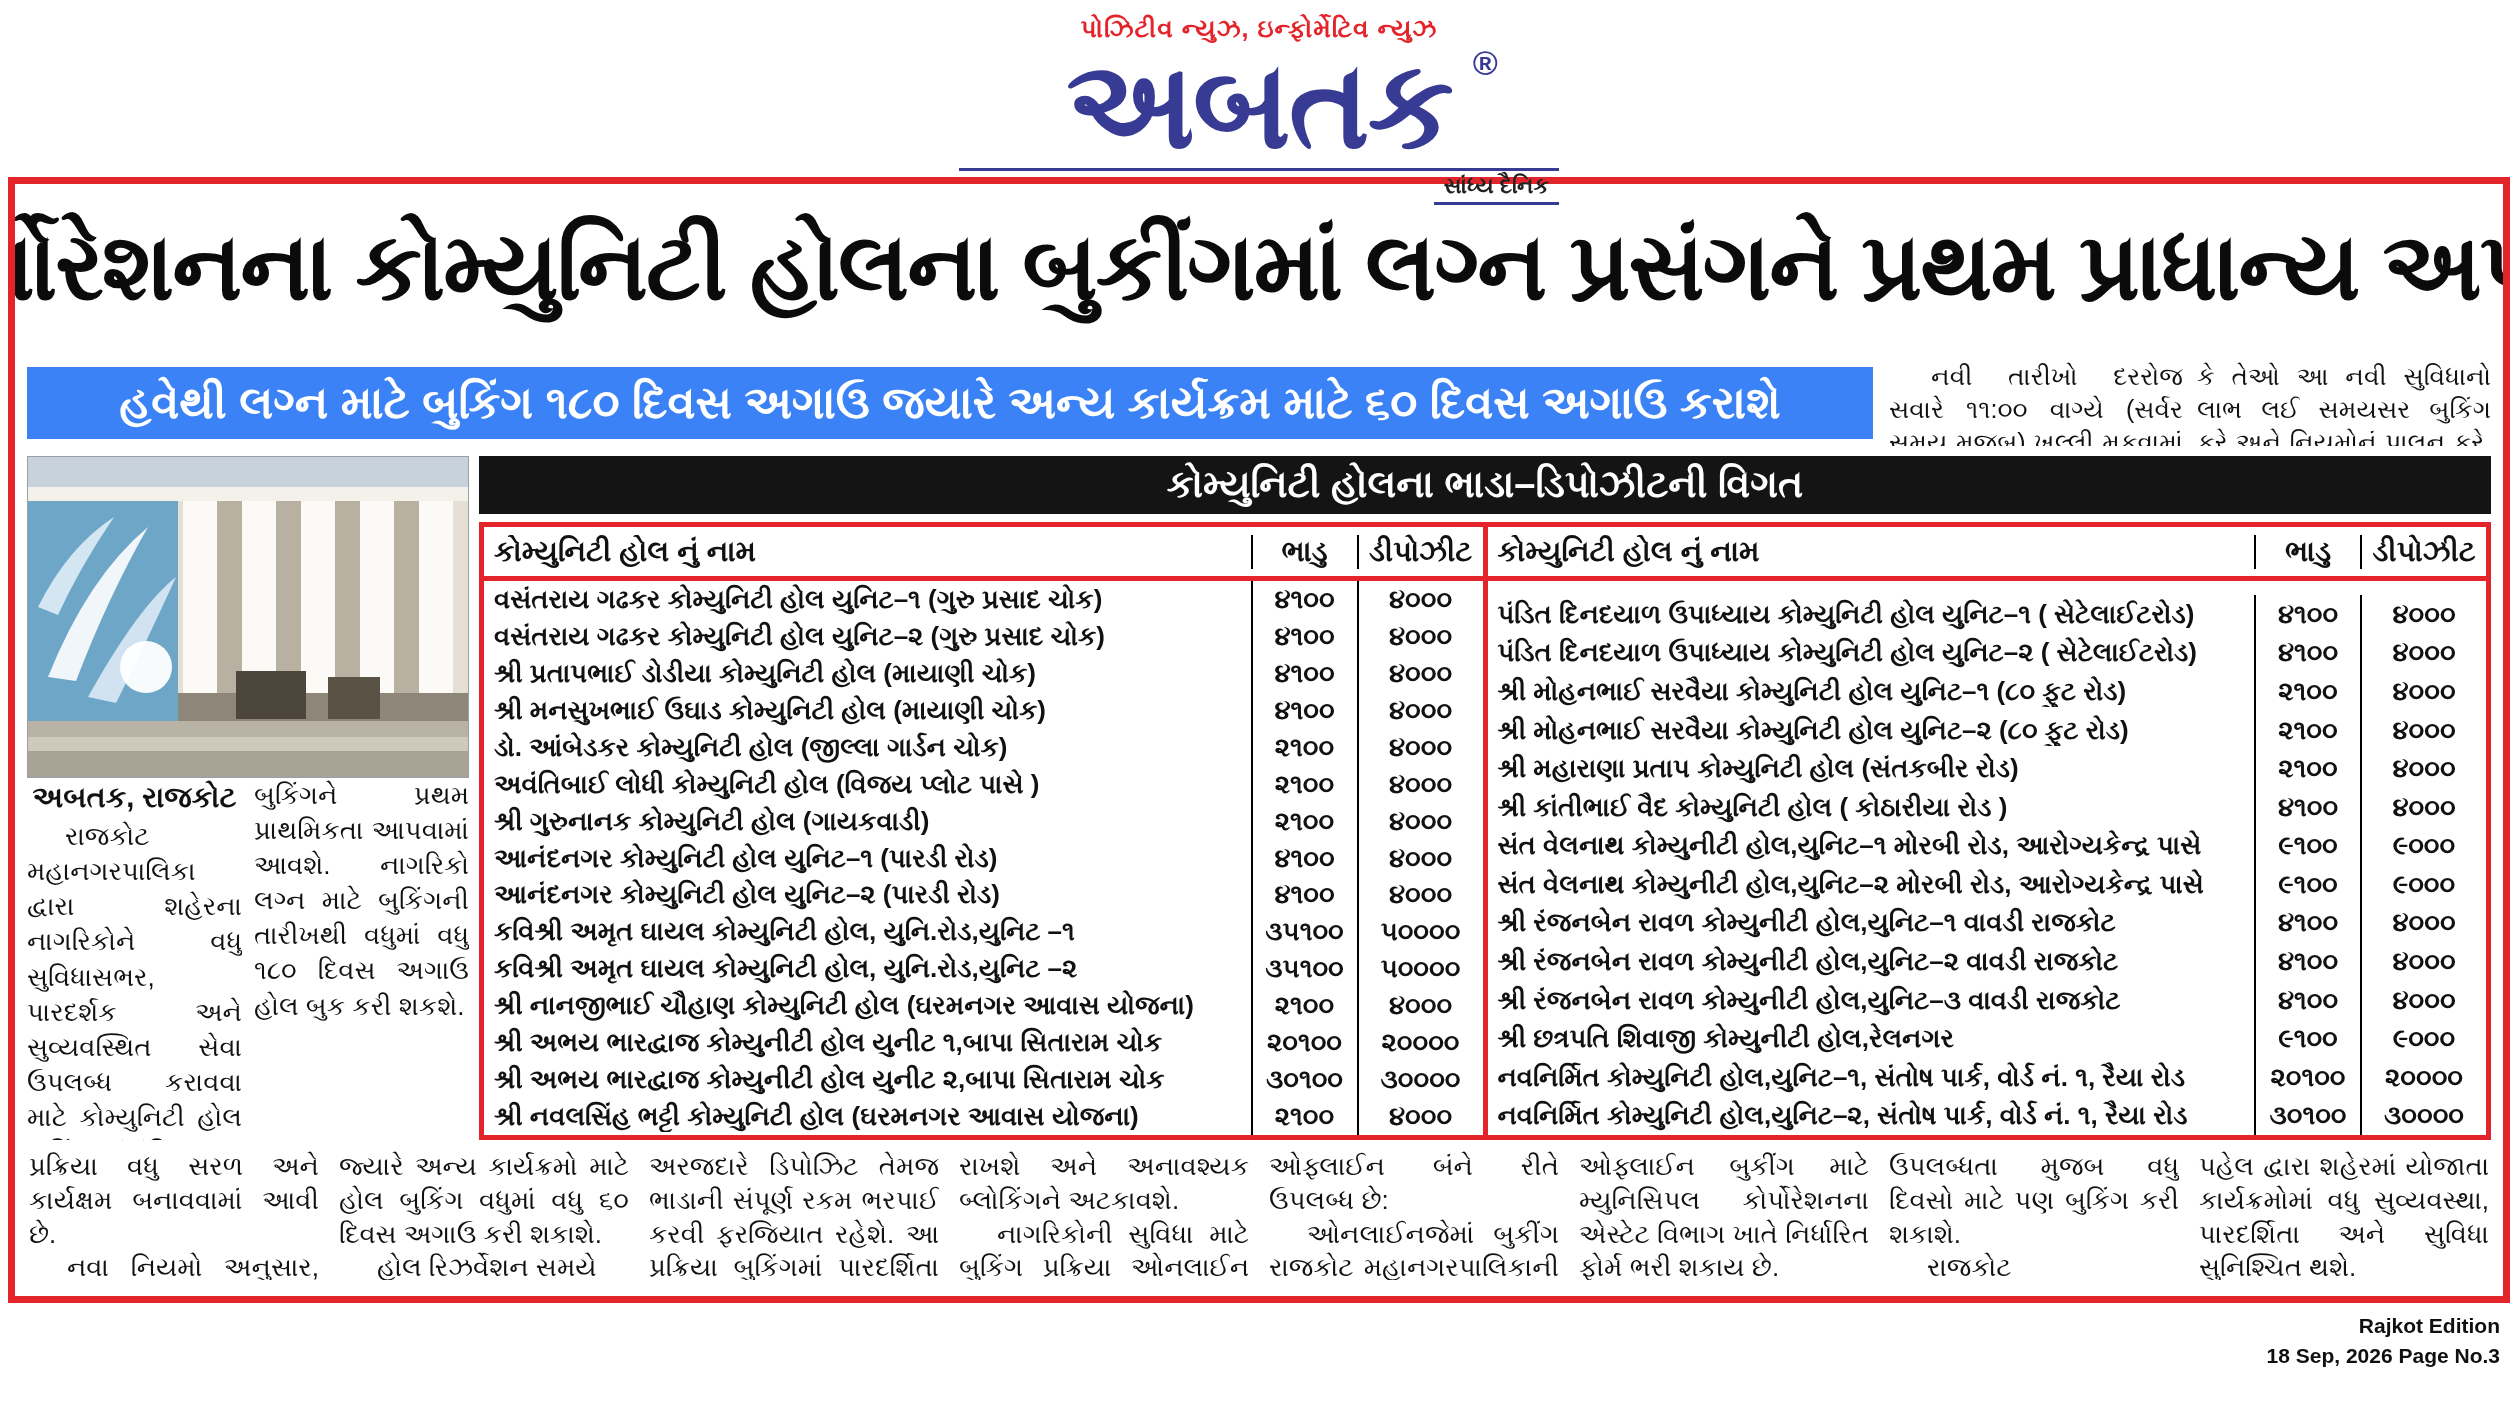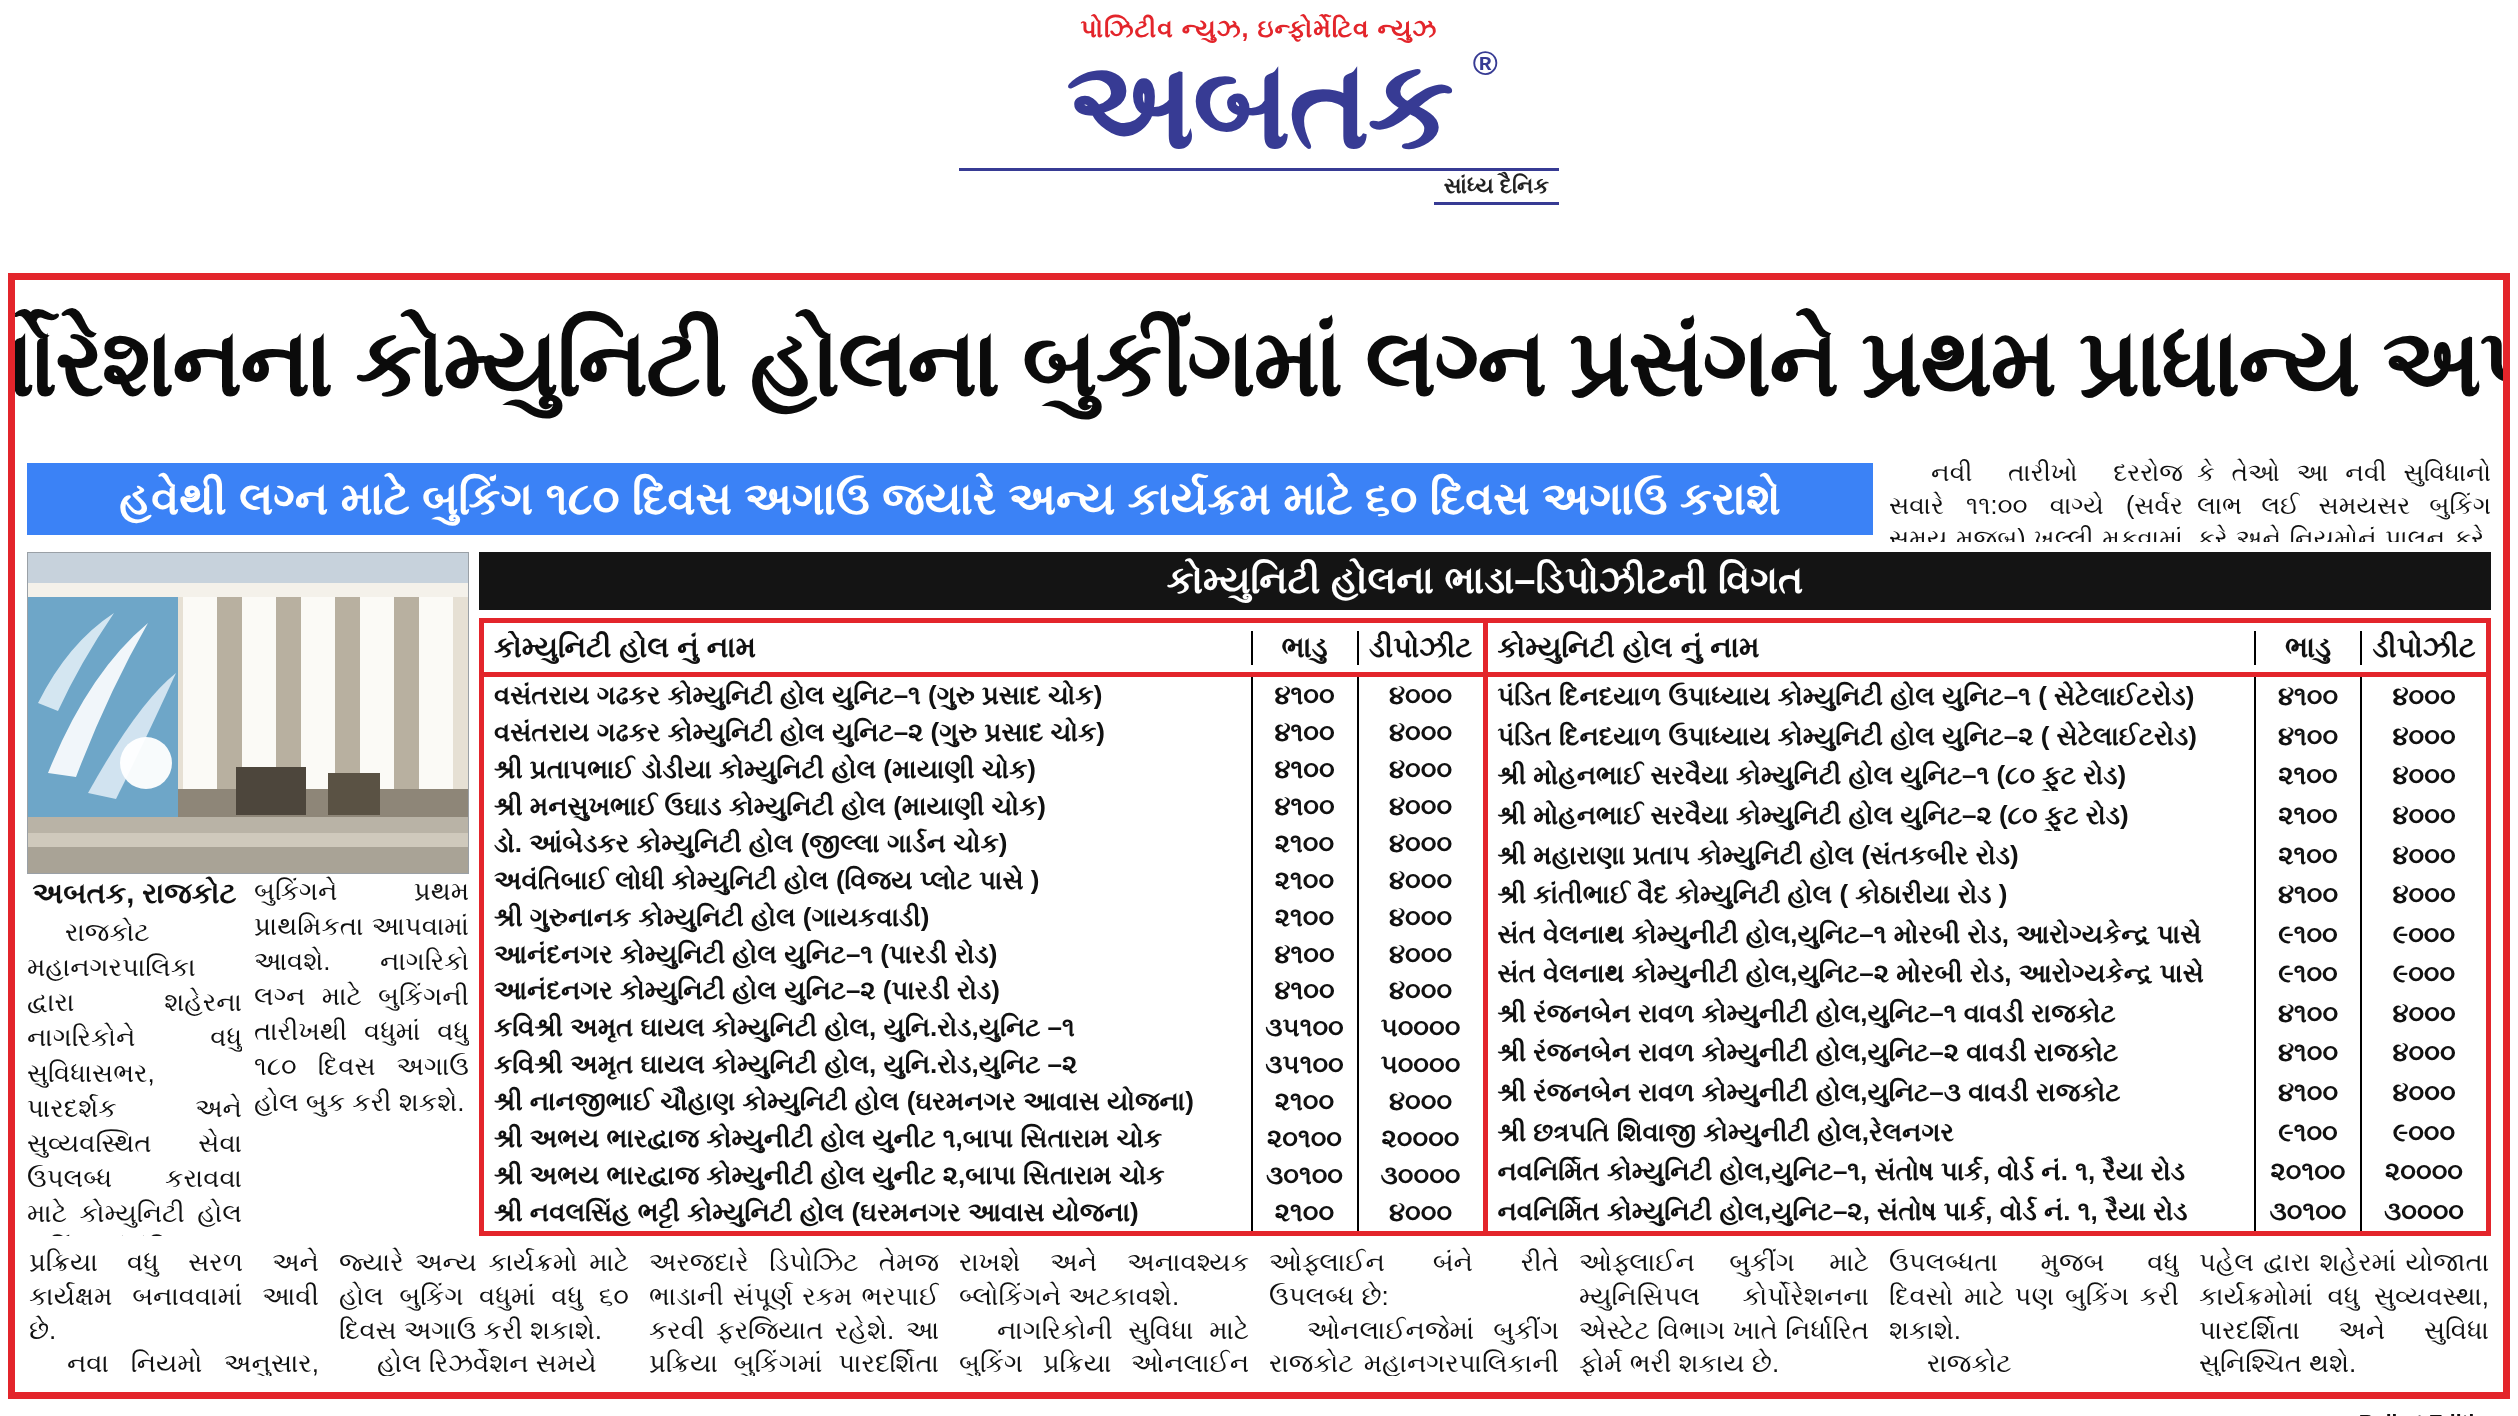--- a/index.html
+++ b/index.html
@@ -1,20 +1,20 @@
 <!DOCTYPE html>
 <html><head>
 <meta charset="utf-8">
 <style>
   * { box-sizing: border-box; margin: 0; padding: 0; }
   html,body { width:2518px; height:1416px; background:#fff; overflow:hidden;
     font-family:"Liberation Sans","DejaVu Sans",sans-serif; color:#111; }
 
   
-  .masthead { height:273px; text-align:center; position:relative; }
+  .masthead { height:177px; text-align:center; position:relative; }
   .tagline { padding-top:14px; color:#e3252b; font-weight:bold; font-size:25px; letter-spacing:1px; }
   .logo-wrap { position:relative; display:inline-block; line-height:1; }
   .logo { color:#373b94; font-weight:900; font-size:122px; letter-spacing:-2px; }
   .regmark { position:absolute; top:2px; right:-46px; color:#373b94; font-size:34px; font-weight:bold; }
   .daily-wrap { width:600px; margin:2px auto 0; border-top:3px solid #373b94; text-align:right; }
   .daily { display:inline-block; border-bottom:3px solid #373b94; font-size:22px; font-weight:bold;
            padding:2px 10px 3px; color:#222; }
 
   
   .main-box { margin:0 8px; border:7px solid #e3252b; height:1126px; overflow:hidden;
@@ -225,21 +225,21 @@
               </div>
               </div>
           </div>
 
           <div class="tgroup">
             <div class="ghead">
               <div class="h-name">કોમ્યુનિટી હોલ નું નામ</div>
               <div class="h-rent">ભાડુ</div>
               <div class="h-dep">ડીપોઝીટ</div>
             </div>
-            <div class="tbody" style="flex:1;display:flex;flex-direction:column;min-height:0;">
+            <div class="tbody" style="flex:1;display:flex;flex-direction:column;min-height:0;margin-top:14px;">
 
             <div class="trow">
                 <div class="c-name">પંડિત દિનદયાળ ઉપાધ્યાય કોમ્યુનિટી હોલ યુનિટ–૧ ( સેટેલાઈટરોડ)</div>
                 <div class="c-rent">૪૧૦૦</div>
                 <div class="c-dep">૪૦૦૦</div>
               </div>
                 <div class="trow">
                 <div class="c-name">પંડિત દિનદયાળ ઉપાધ્યાય કોમ્યુનિટી હોલ યુનિટ–૨ ( સેટેલાઈટરોડ)</div>
                 <div class="c-rent">૪૧૦૦</div>
                 <div class="c-dep">૪૦૦૦</div>

